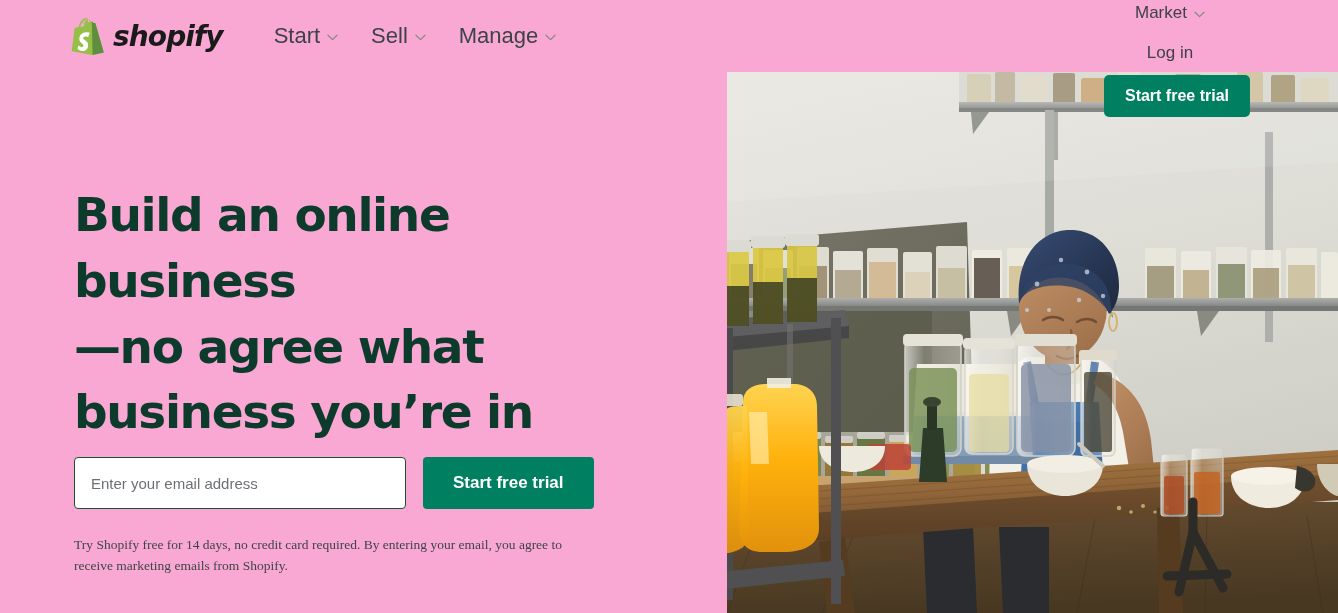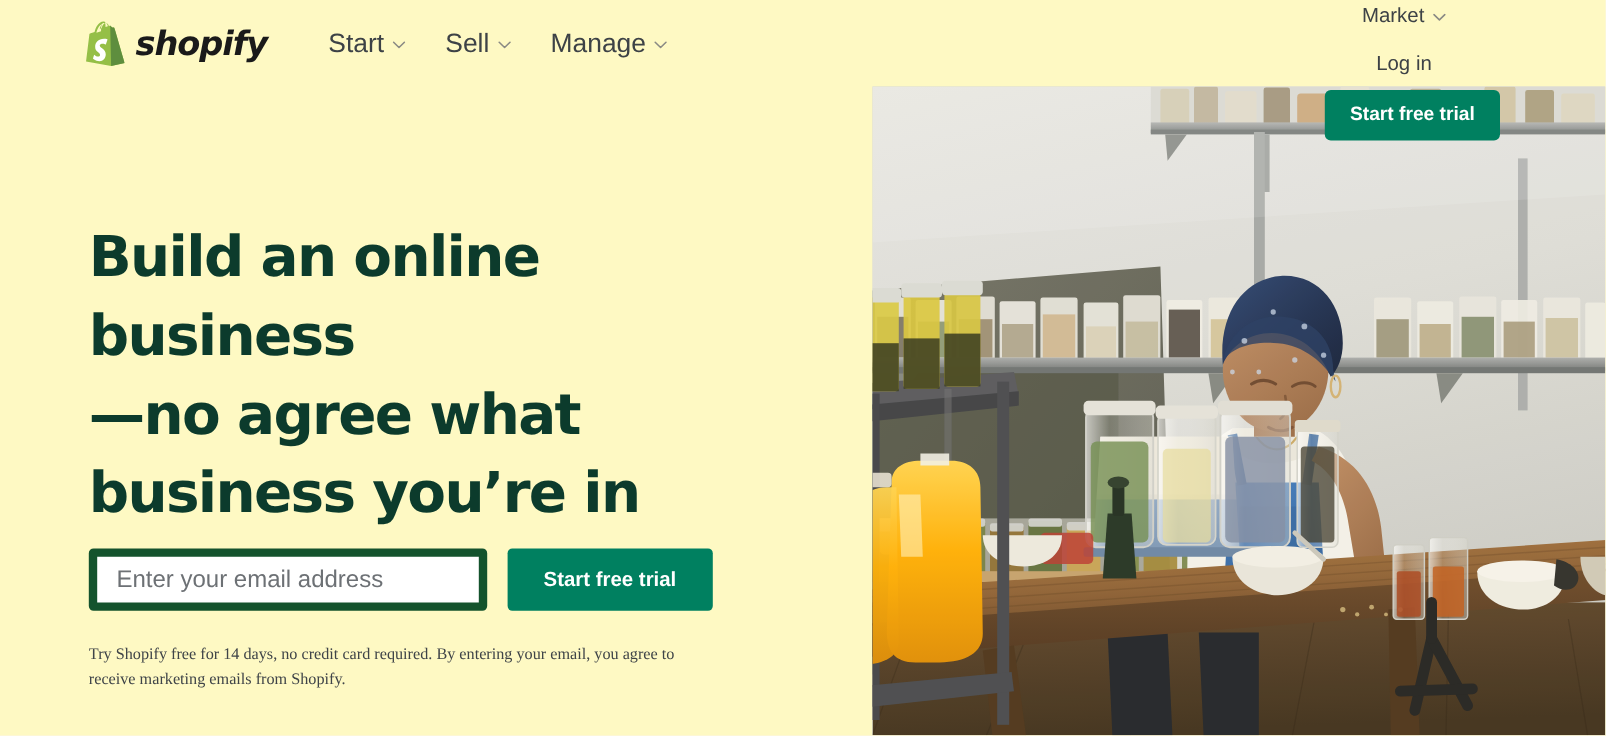--- a/index.html
+++ b/index.html
@@ -15,21 +15,21 @@
     font-family: "Liberation Sans", sans-serif;
     background: #faf6ef;
     color: #202223;
     -webkit-font-smoothing: antialiased;
   }
 
   .page {
     position: relative;
     width: 1338px;
     height: 613px;
-    background: #fef9c3;
+    background: #f9a8d4;
     overflow: hidden;
   }
 
   
   .header {
     position: absolute;
     top: 0; left: 0;
     width: 1338px;
     height: 72px;
     display: flex;
@@ -141,25 +141,25 @@
   .signup-row {
     display: flex;
     align-items: stretch;
     gap: 17px;
     margin-bottom: 26px;
   }
 
   .email-input {
     width: 332px;
     height: 52px;
-    border: 7px solid #14532d;
+    border: 1px solid #14532d;
     border-radius: 4px;
     background: #ffffff;
     font-family: "Liberation Sans", sans-serif;
-    font-size: 20px;
+    font-size: 15px;
     color: #202223;
     padding: 0 16px;
     outline: none;
   }
   .email-input::placeholder { color: #6d7175; }
 
   .btn-cta {
     background: #008060;
     color: #ffffff;
     border: none;

